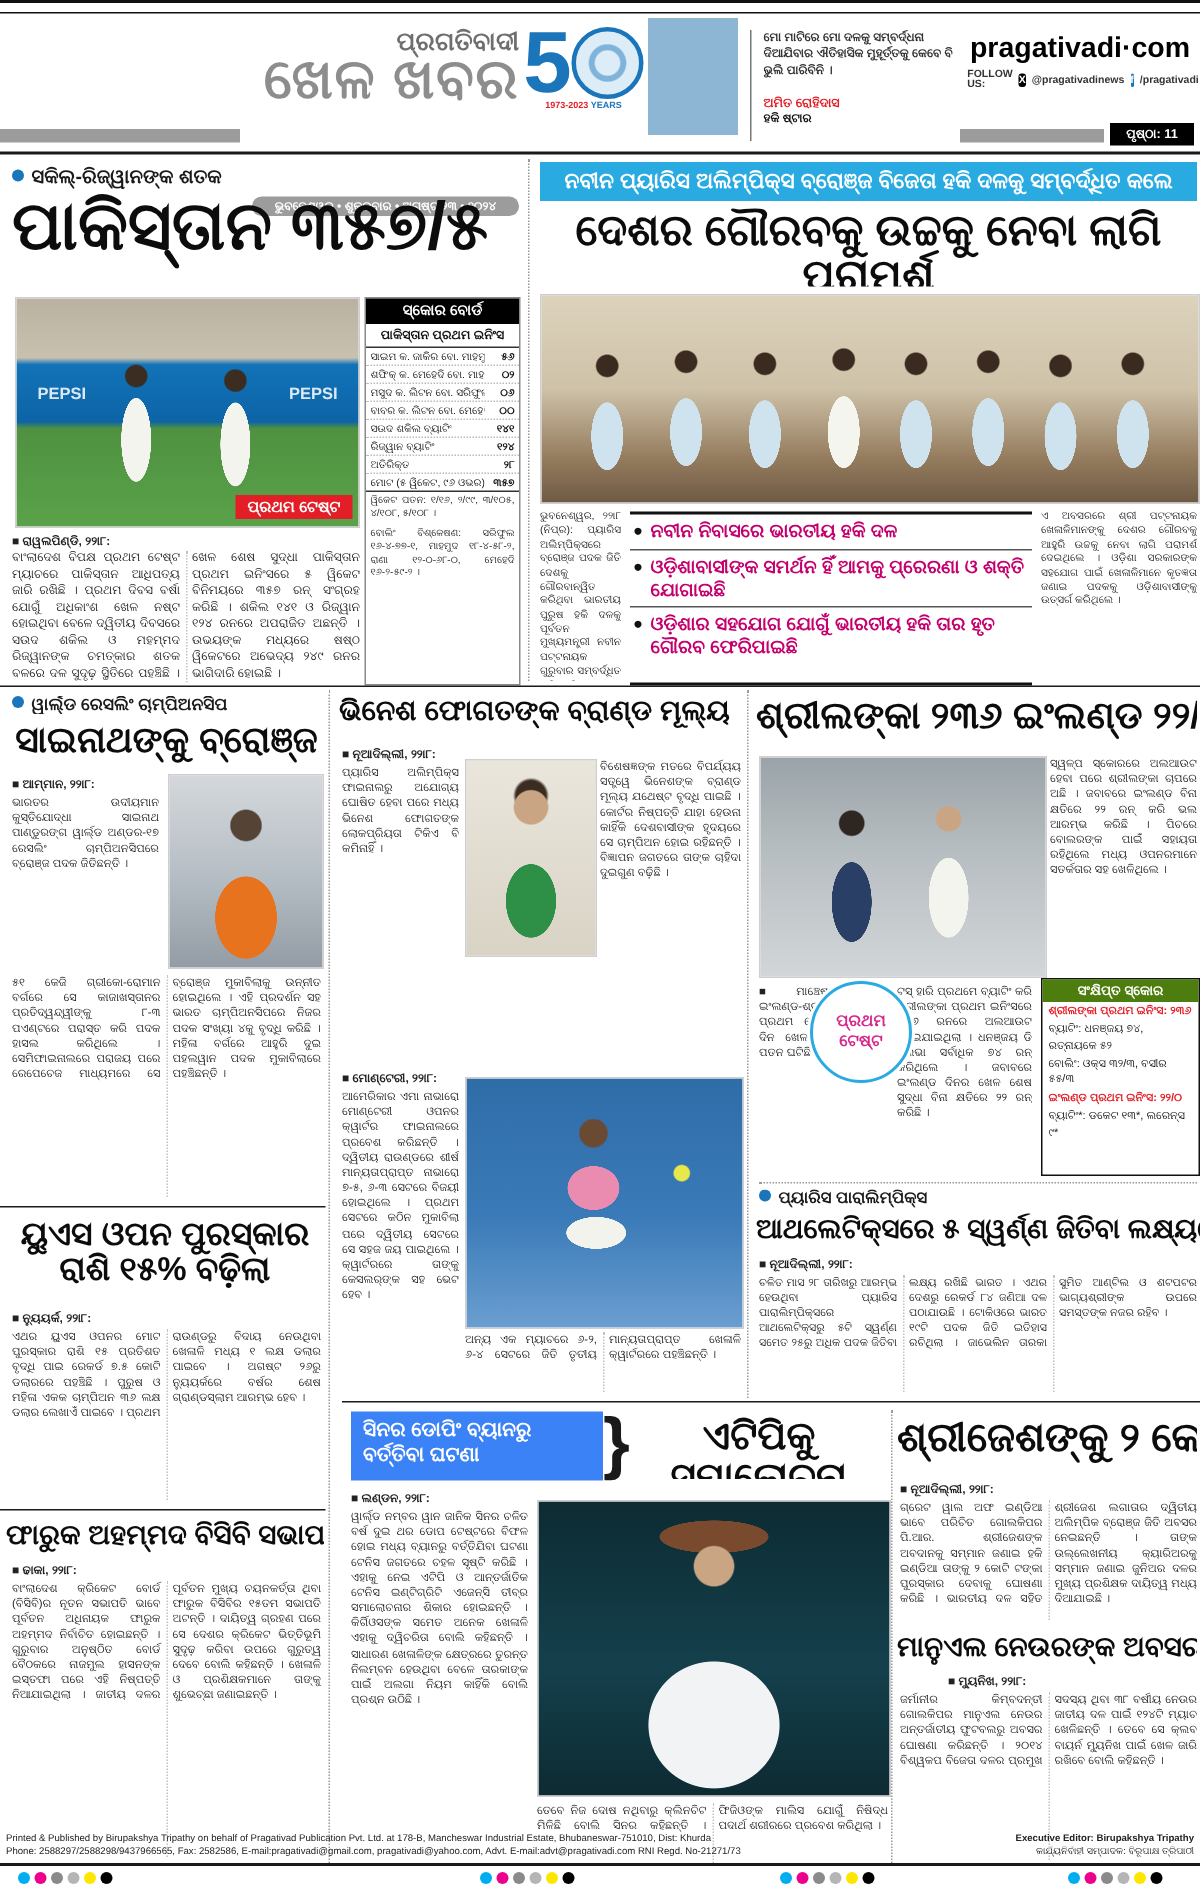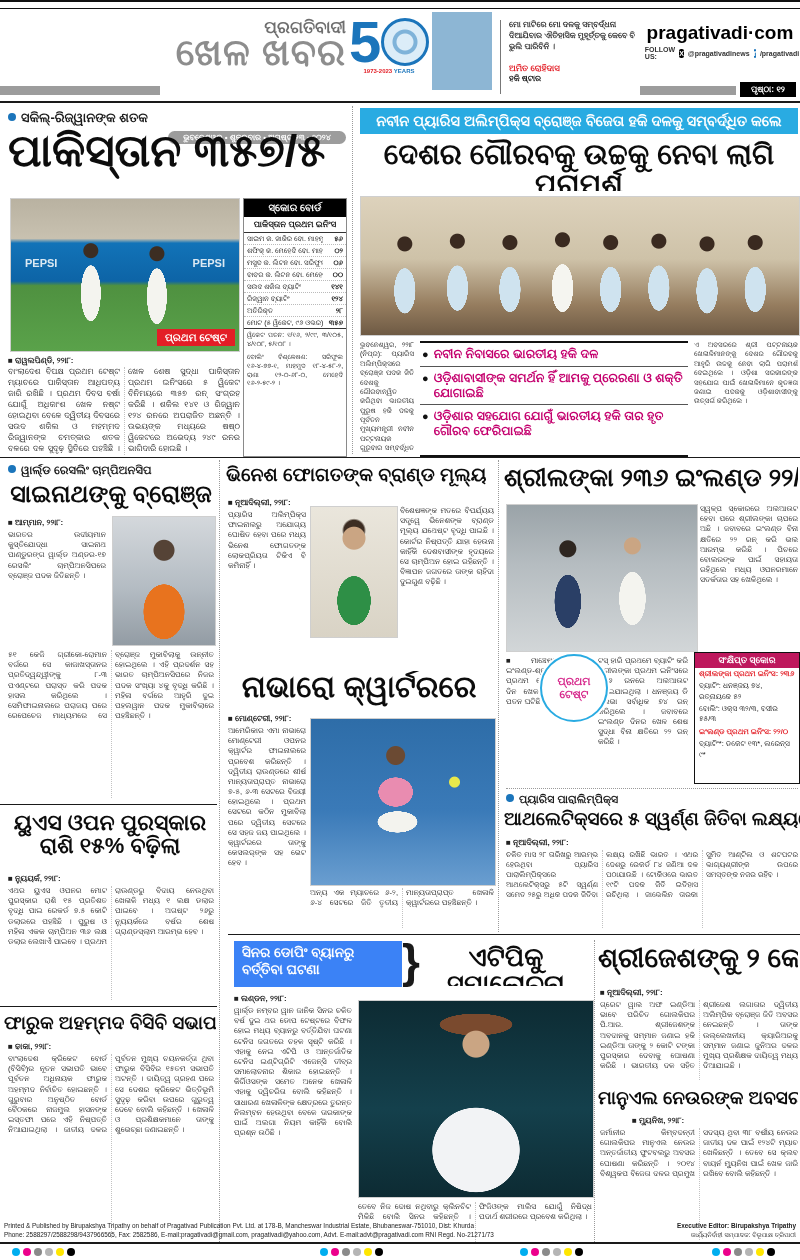--- a/index.html
+++ b/index.html
@@ -29,21 +29,21 @@
   .sb-row .nm{overflow:hidden;white-space:nowrap;max-width:76px;}
   .sb-row .sc{font-weight:bold;}
   .sb-note{font-size:6.6px;line-height:1.35;padding:2px 3px;color:#222;text-align:justify;overflow:hidden;}
   .bullets{border-top:2.5px solid #111;border-bottom:2.5px solid #111;}
   .bullet-item{display:flex;gap:5px;font-weight:bold;color:#c4006e;font-size:12.5px;line-height:1.18;padding:4px 2px;border-bottom:1px solid #555;}
   .bullet-item:last-child{border-bottom:none;}
   .bullet-item .bdot{color:#111;font-size:11px;line-height:1.3;}
   .circle-label{border:2.5px solid #29abe2;background:#fff;border-radius:50%;display:flex;align-items:center;justify-content:center;
     text-align:center;font-weight:bold;color:#d6278b;font-size:11px;line-height:1.15;box-shadow:0 0 0 2px #fff;}
   .briefbox{border:1.5px solid #111;background:#fff;}
-  .briefbox .bb-head{background:#be185d;color:#fff;font-weight:bold;font-size:9px;text-align:center;padding:2px 0;}
+  .briefbox .bb-head{background:#4d7c0f;color:#fff;font-weight:bold;font-size:9px;text-align:center;padding:2px 0;}
   .briefbox .bb-line{font-size:7.4px;line-height:1.4;padding:1px 4px;color:#111;overflow:hidden;}
   .briefbox .bb-red{color:#e31e26;font-weight:bold;}
   .masthead-brand{font-weight:bold;color:#6f6f6f;}
   .masthead-title{font-weight:bold;color:#8d8d8d;letter-spacing:1px;}
   .pill{background:#9c9c9c;color:#fff;font-weight:bold;font-size:8px;border-radius:8px;display:flex;align-items:center;justify-content:center;margin-top:47px;}
   .graybar{background:#9c9c9c;height:9px;}
   .badge{background:#000;color:#fff;font-weight:bold;font-size:8.5px;display:flex;align-items:center;justify-content:center;}
   .site{font-weight:bold;font-size:19px;color:#000;white-space:nowrap;}
   .follow{font-size:7px;font-weight:bold;color:#333;display:flex;align-items:center;gap:4px;}
   .sicon{display:inline-flex;width:9px;height:9px;border-radius:2px;color:#fff;font-size:7px;font-weight:bold;align-items:center;justify-content:center;}
@@ -100,21 +100,21 @@
   <div class="abs follow" style="left:646px;top:46px;width:152px;justify-content:center;">
     <span>FOLLOW US:</span>
     <span class="sicon" style="background:#000;">X</span>
     <span>@pragativadinews</span>
     <span class="sicon" style="background:#1b75bb;">f</span>
     <span>/pragativadi</span>
   </div>
 
   <div class="abs graybar" style="left:0;top:86px;width:160px;"></div>
   <div class="abs graybar" style="left:640px;top:86px;width:96px;"></div>
-  <div class="abs badge" style="left:740px;top:82px;width:56px;height:15px;">ପୃଷ୍ଠା: ୧୨</div>
+  <div class="abs badge" style="left:740px;top:82px;width:56px;height:15px;">ପୃଷ୍ଠା: 11</div>
   <div class="abs rule" style="left:0;top:101px;width:800px;height:1.5px;"></div>
 
   <div class="abs kicker" style="left:8px;top:110px;font-size:13px;">
     <span class="dot"></span><span class="ktext">ସକିଲ୍-ରିଜ୍ୱାନଙ୍କ ଶତକ</span>
   </div>
   <div class="abs headline" style="left:8px;top:128px;width:336px;height:62px;font-size:45px;white-space:nowrap;">ପାକିସ୍ତାନ ୩୫୭/୫</div>
 
   <div class="abs photo" style="left:10px;top:198px;width:228px;height:152px;
        background:
          radial-gradient(circle 7px at 35% 34%, #3c2d22 0 7px, transparent 8px),
@@ -252,21 +252,20 @@
 
   <div class="abs photo" style="left:310px;top:506px;width:86px;height:130px;
        background:
          radial-gradient(circle 11px at 50% 24%, #caa583 0 11px, transparent 12px),
          radial-gradient(circle 13px at 50% 18%, #3c2d22 0 10px, transparent 12px),
          radial-gradient(ellipse 26px 38px at 50% 72%, #2e8f46 0 64%, transparent 65%),
          linear-gradient(180deg,#eae6dc 0%,#d9d3c5 100%);"></div>
 
   <div class="abs body-txt" style="left:400px;top:506px;width:94px;height:134px;font-size:7.6px;">ବିଶେଷଜ୍ଞଙ୍କ ମତରେ ବିପର୍ଯ୍ୟୟ ସତ୍ତ୍ୱେ ଭିନେଶଙ୍କ ବ୍ରାଣ୍ଡ ମୂଲ୍ୟ ଯଥେଷ୍ଟ ବୃଦ୍ଧି ପାଇଛି । କୋର୍ଟର ନିଷ୍ପତ୍ତି ଯାହା ହେଉନା କାହିଁକି ଦେଶବାସୀଙ୍କ ହୃଦୟରେ ସେ ଚାମ୍ପିଅନ ହୋଇ ରହିଛନ୍ତି । ବିଜ୍ଞାପନ ଜଗତରେ ତାଙ୍କ ଚାହିଦା ଦୁଇଗୁଣ ବଢ଼ିଛି ।</div>
 
-  <div class="abs headline" style="left:226px;top:671px;width:266px;height:40px;font-size:30px;text-align:center;white-space:nowrap;">ନାଭାରୋ କ୍ୱାର୍ଟରରେ</div>
   <div class="abs dateline" style="left:228px;top:714px;width:100px;">■ ମୋଣ୍ଟେରୀ, ୨୨ା୮:</div>
   <div class="abs body-txt" style="left:228px;top:726px;width:78px;height:202px;font-size:7.6px;">ଆମେରିକାର ଏମା ନାଭାରୋ ମୋଣ୍ଟେରୀ ଓପନର କ୍ୱାର୍ଟର ଫାଇନାଲରେ ପ୍ରବେଶ କରିଛନ୍ତି । ଦ୍ୱିତୀୟ ରାଉଣ୍ଡରେ ଶୀର୍ଷ ମାନ୍ୟତାପ୍ରାପ୍ତ ନାଭାରୋ ୭-୫, ୬-୩ ସେଟରେ ବିଜୟୀ ହୋଇଥିଲେ । ପ୍ରଥମ ସେଟରେ କଠିନ ମୁକାବିଲା ପରେ ଦ୍ୱିତୀୟ ସେଟରେ ସେ ସହଜ ଜୟ ପାଇଥିଲେ । କ୍ୱାର୍ଟରରେ ତାଙ୍କୁ କେସଲର୍‌ଙ୍କ ସହ ଭେଟ ହେବ ।</div>
 
   <div class="abs photo" style="left:310px;top:718px;width:184px;height:166px;
        background:
          radial-gradient(circle 9px at 46% 22%, #6b4a33 0 9px, transparent 10px),
          radial-gradient(ellipse 26px 22px at 46% 44%, #e98cb0 0 66%, transparent 67%),
          radial-gradient(ellipse 30px 16px at 47% 62%, #f3f3ee 0 66%, transparent 67%),
          radial-gradient(circle 5px at 78% 38%, #e8e84a 0 5px, transparent 6px),
          linear-gradient(180deg,#2e6da8 0%,#3a7ab8 55%,#6a9ed0 100%);"></div>

